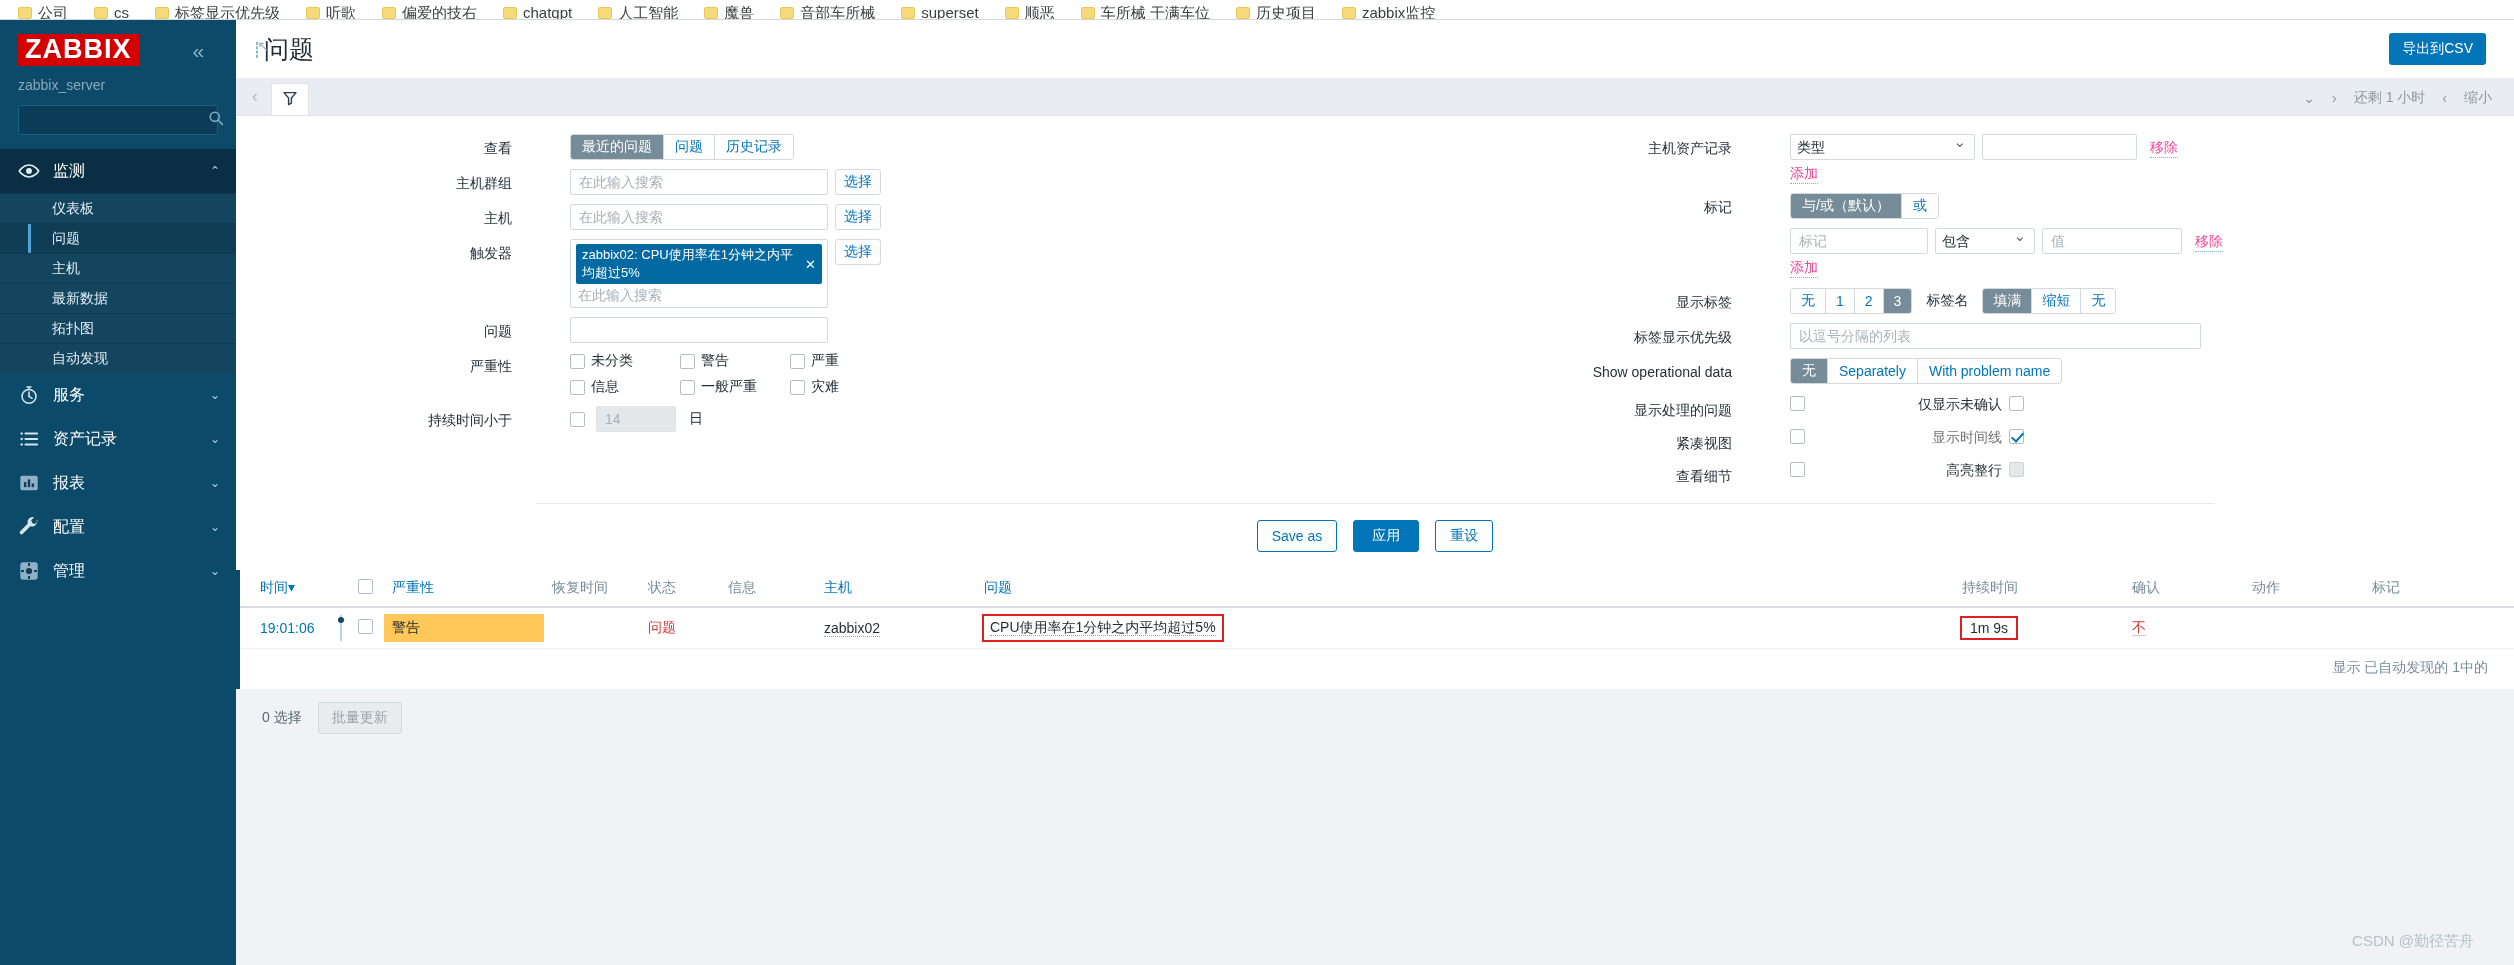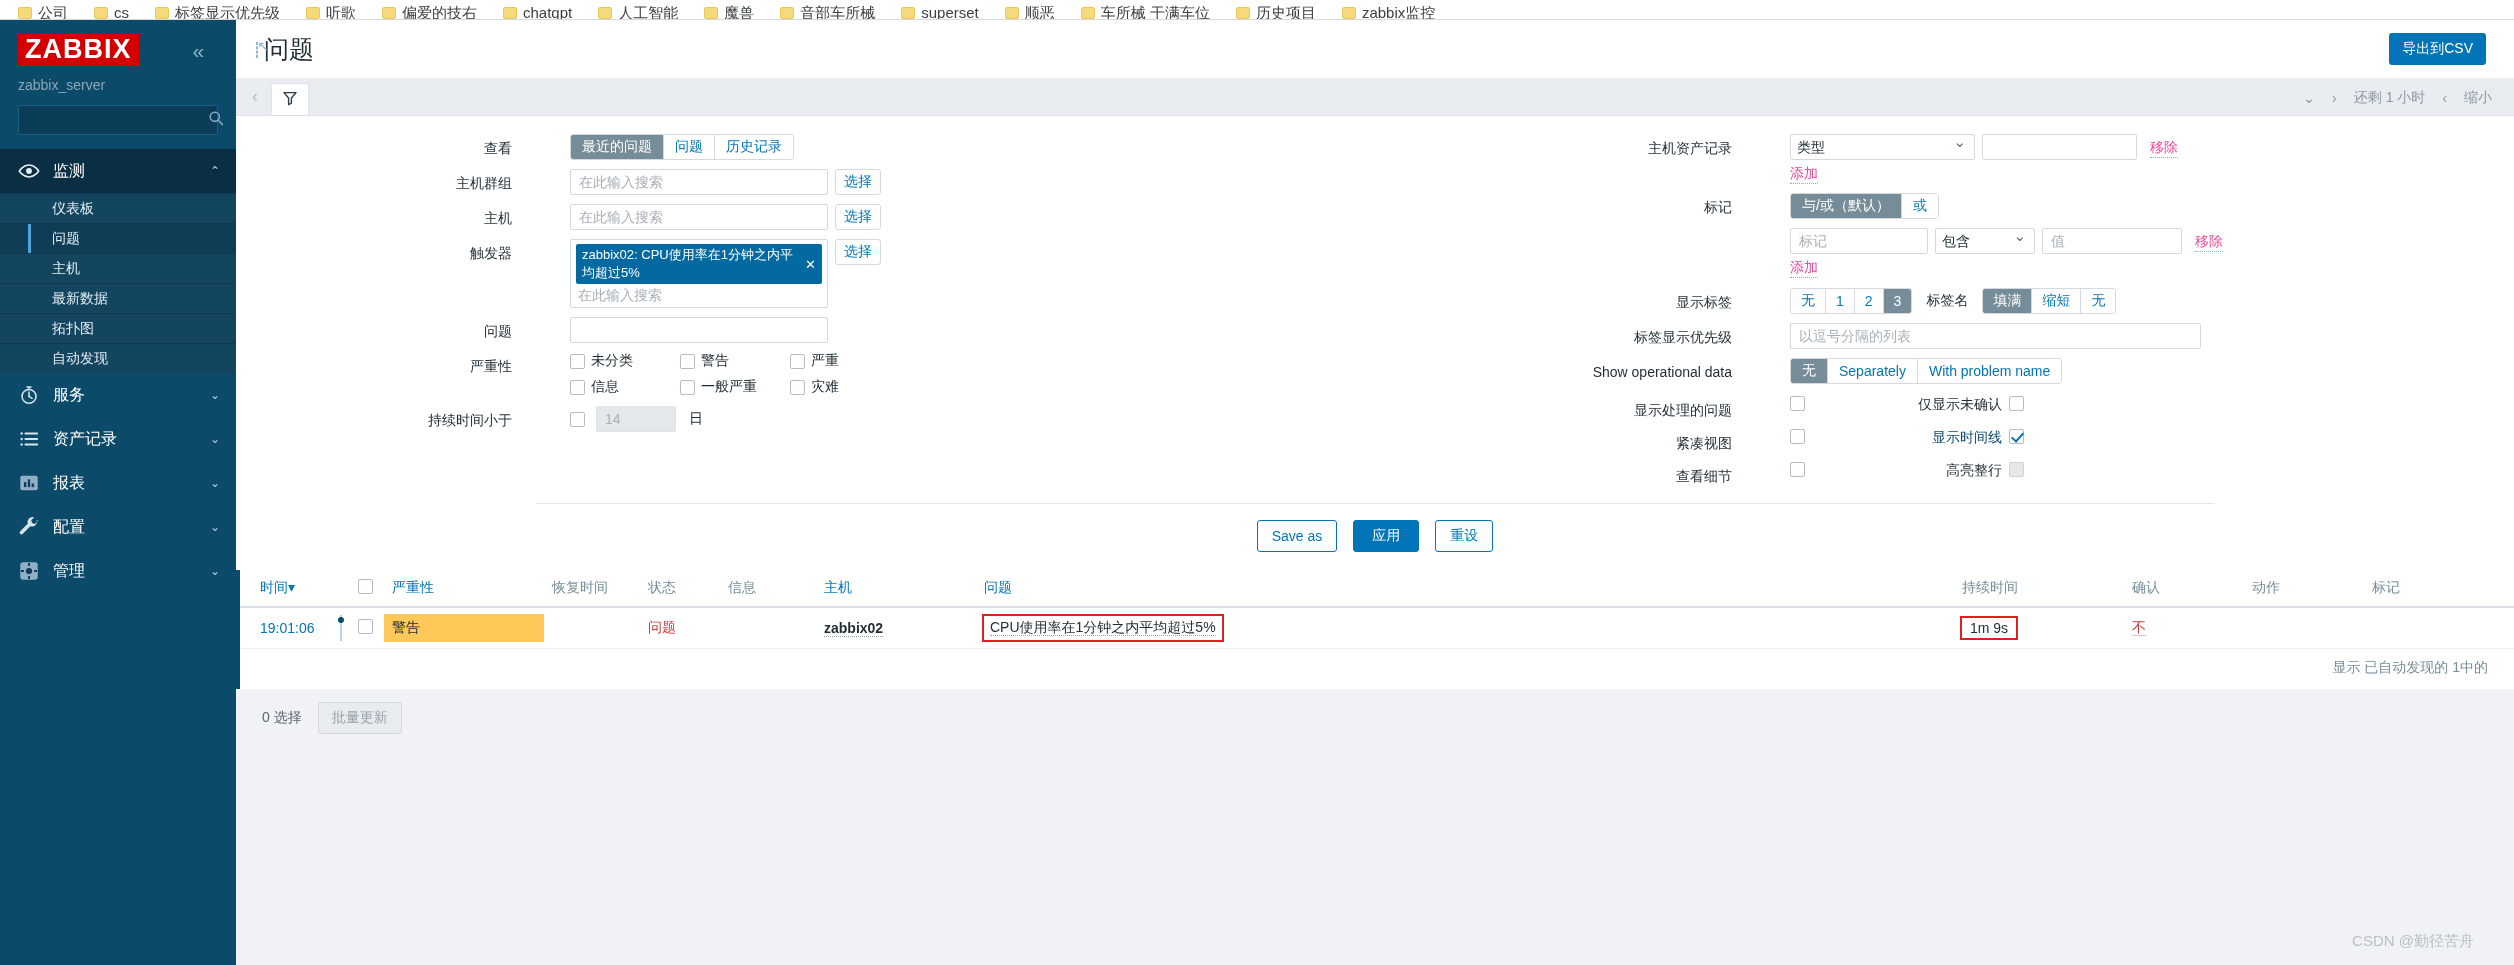--- a/index.html
+++ b/index.html
@@ -207,21 +207,21 @@
     font-size:14px; color:#1f2c33; padding:7px 8px; border-bottom:1px solid #eef1f3;
     vertical-align:middle;
   }
   .c-time   { width:92px; padding-left:20px !important; }
   .c-tl     { width:18px; }
   .c-cb     { width:34px; }
   .c-sev    { width:160px; }
   .c-rec    { width:96px; }
   .c-sta    { width:80px; }
   .c-info   { width:96px; }
-  .c-host   { width:160px;font-weight:bold; }
+  .c-host   { width:160px; }
   .c-prob   { width:auto; }
   .c-dur    { width:170px; }
   .c-ack    { width:120px; }
   .c-act    { width:120px; }
   .c-tag    { width:150px; }
 
   .time-link { color:#0275b8; text-decoration:none; }
   .sev-warn {
     background:#ffc859; padding:5px 8px; display:block; color:#1f2c33;
   }
@@ -653,21 +653,21 @@
               <span class="cb"></span>
               <span style="width:190px;text-align:right;font-size:14px;color:#1f2c33;padding-top:0">仅显示未确认</span>
               <span class="cb"></span>
             </div>
           </div>
 
           <div class="frow" style="margin-top:6px">
             <div class="flabel" style="width:210px">紧凑视图</div>
             <div class="fctl">
               <span class="cb"></span>
-              <span style="width:190px;text-align:right;font-size:14px;color:#0c4a6e">显示时间线</span>
+              <span style="width:190px;text-align:right;font-size:14px;color:#737373">显示时间线</span>
               <span class="cb checked"></span>
             </div>
           </div>
 
           <div class="frow" style="margin-top:6px">
             <div class="flabel" style="width:210px">查看细节</div>
             <div class="fctl">
               <span class="cb"></span>
               <span style="width:190px;text-align:right;font-size:14px;color:#1f2c33">高亮整行</span>
               <span class="cb dis"></span>

